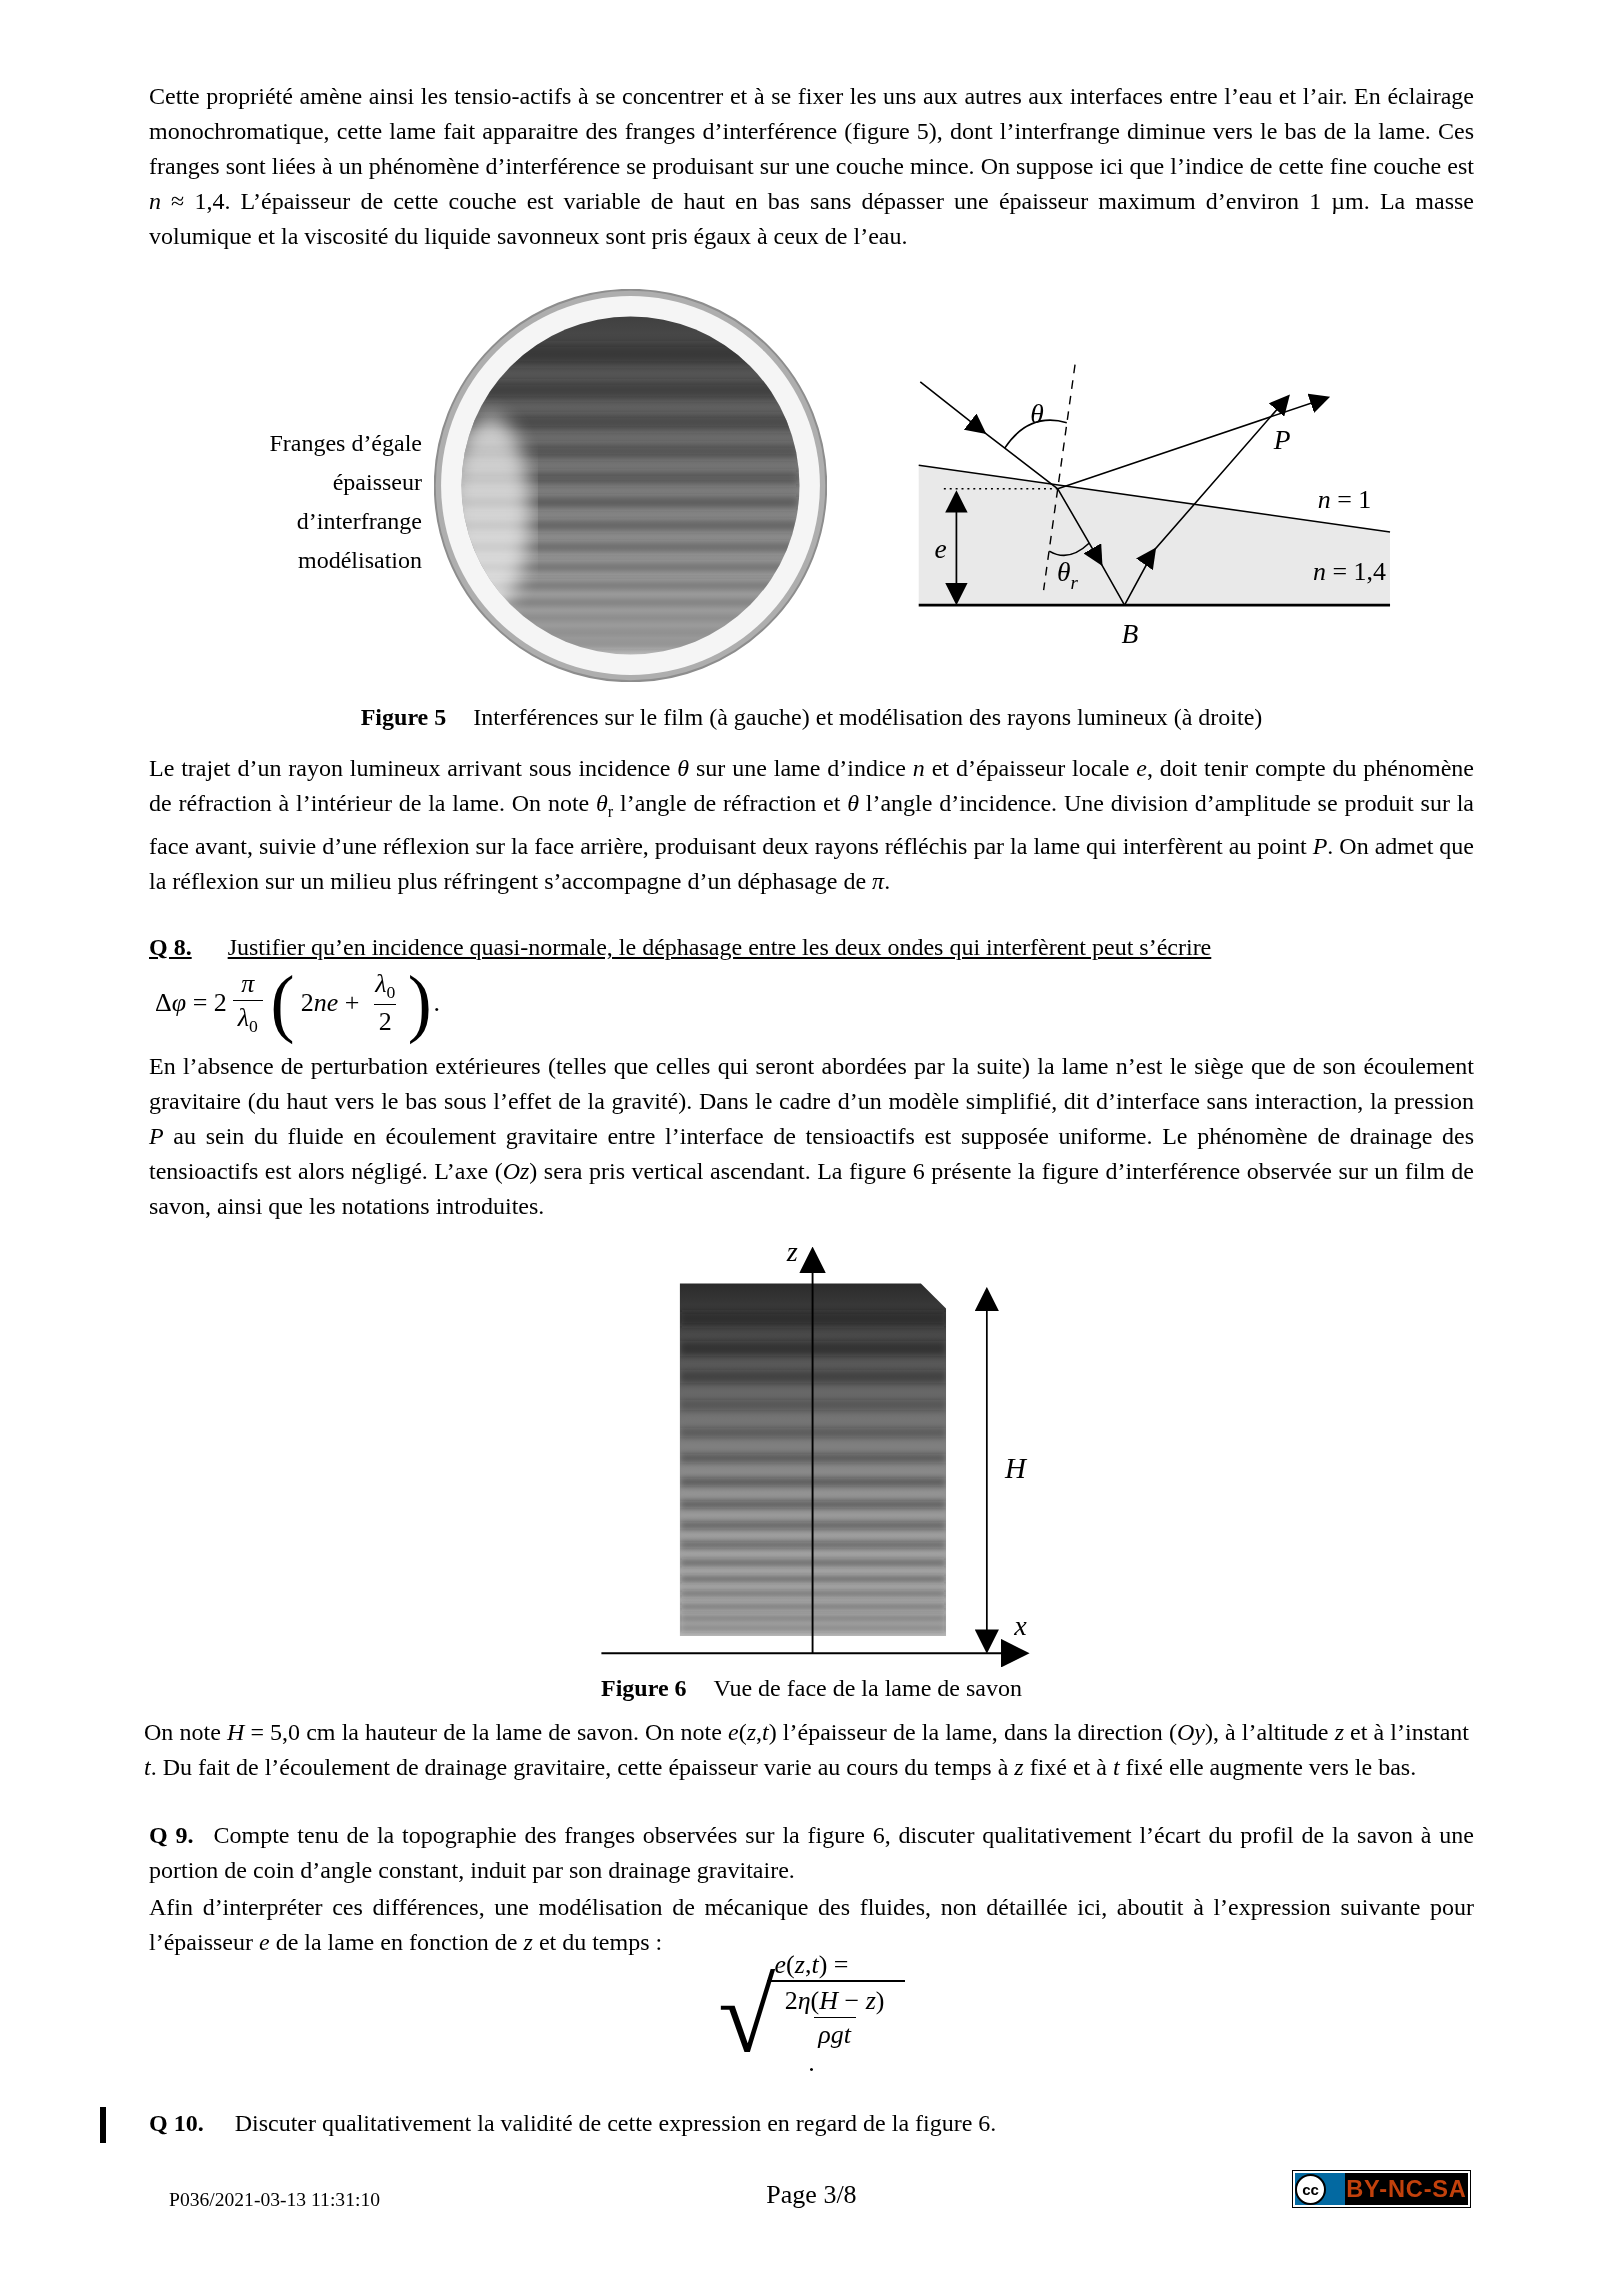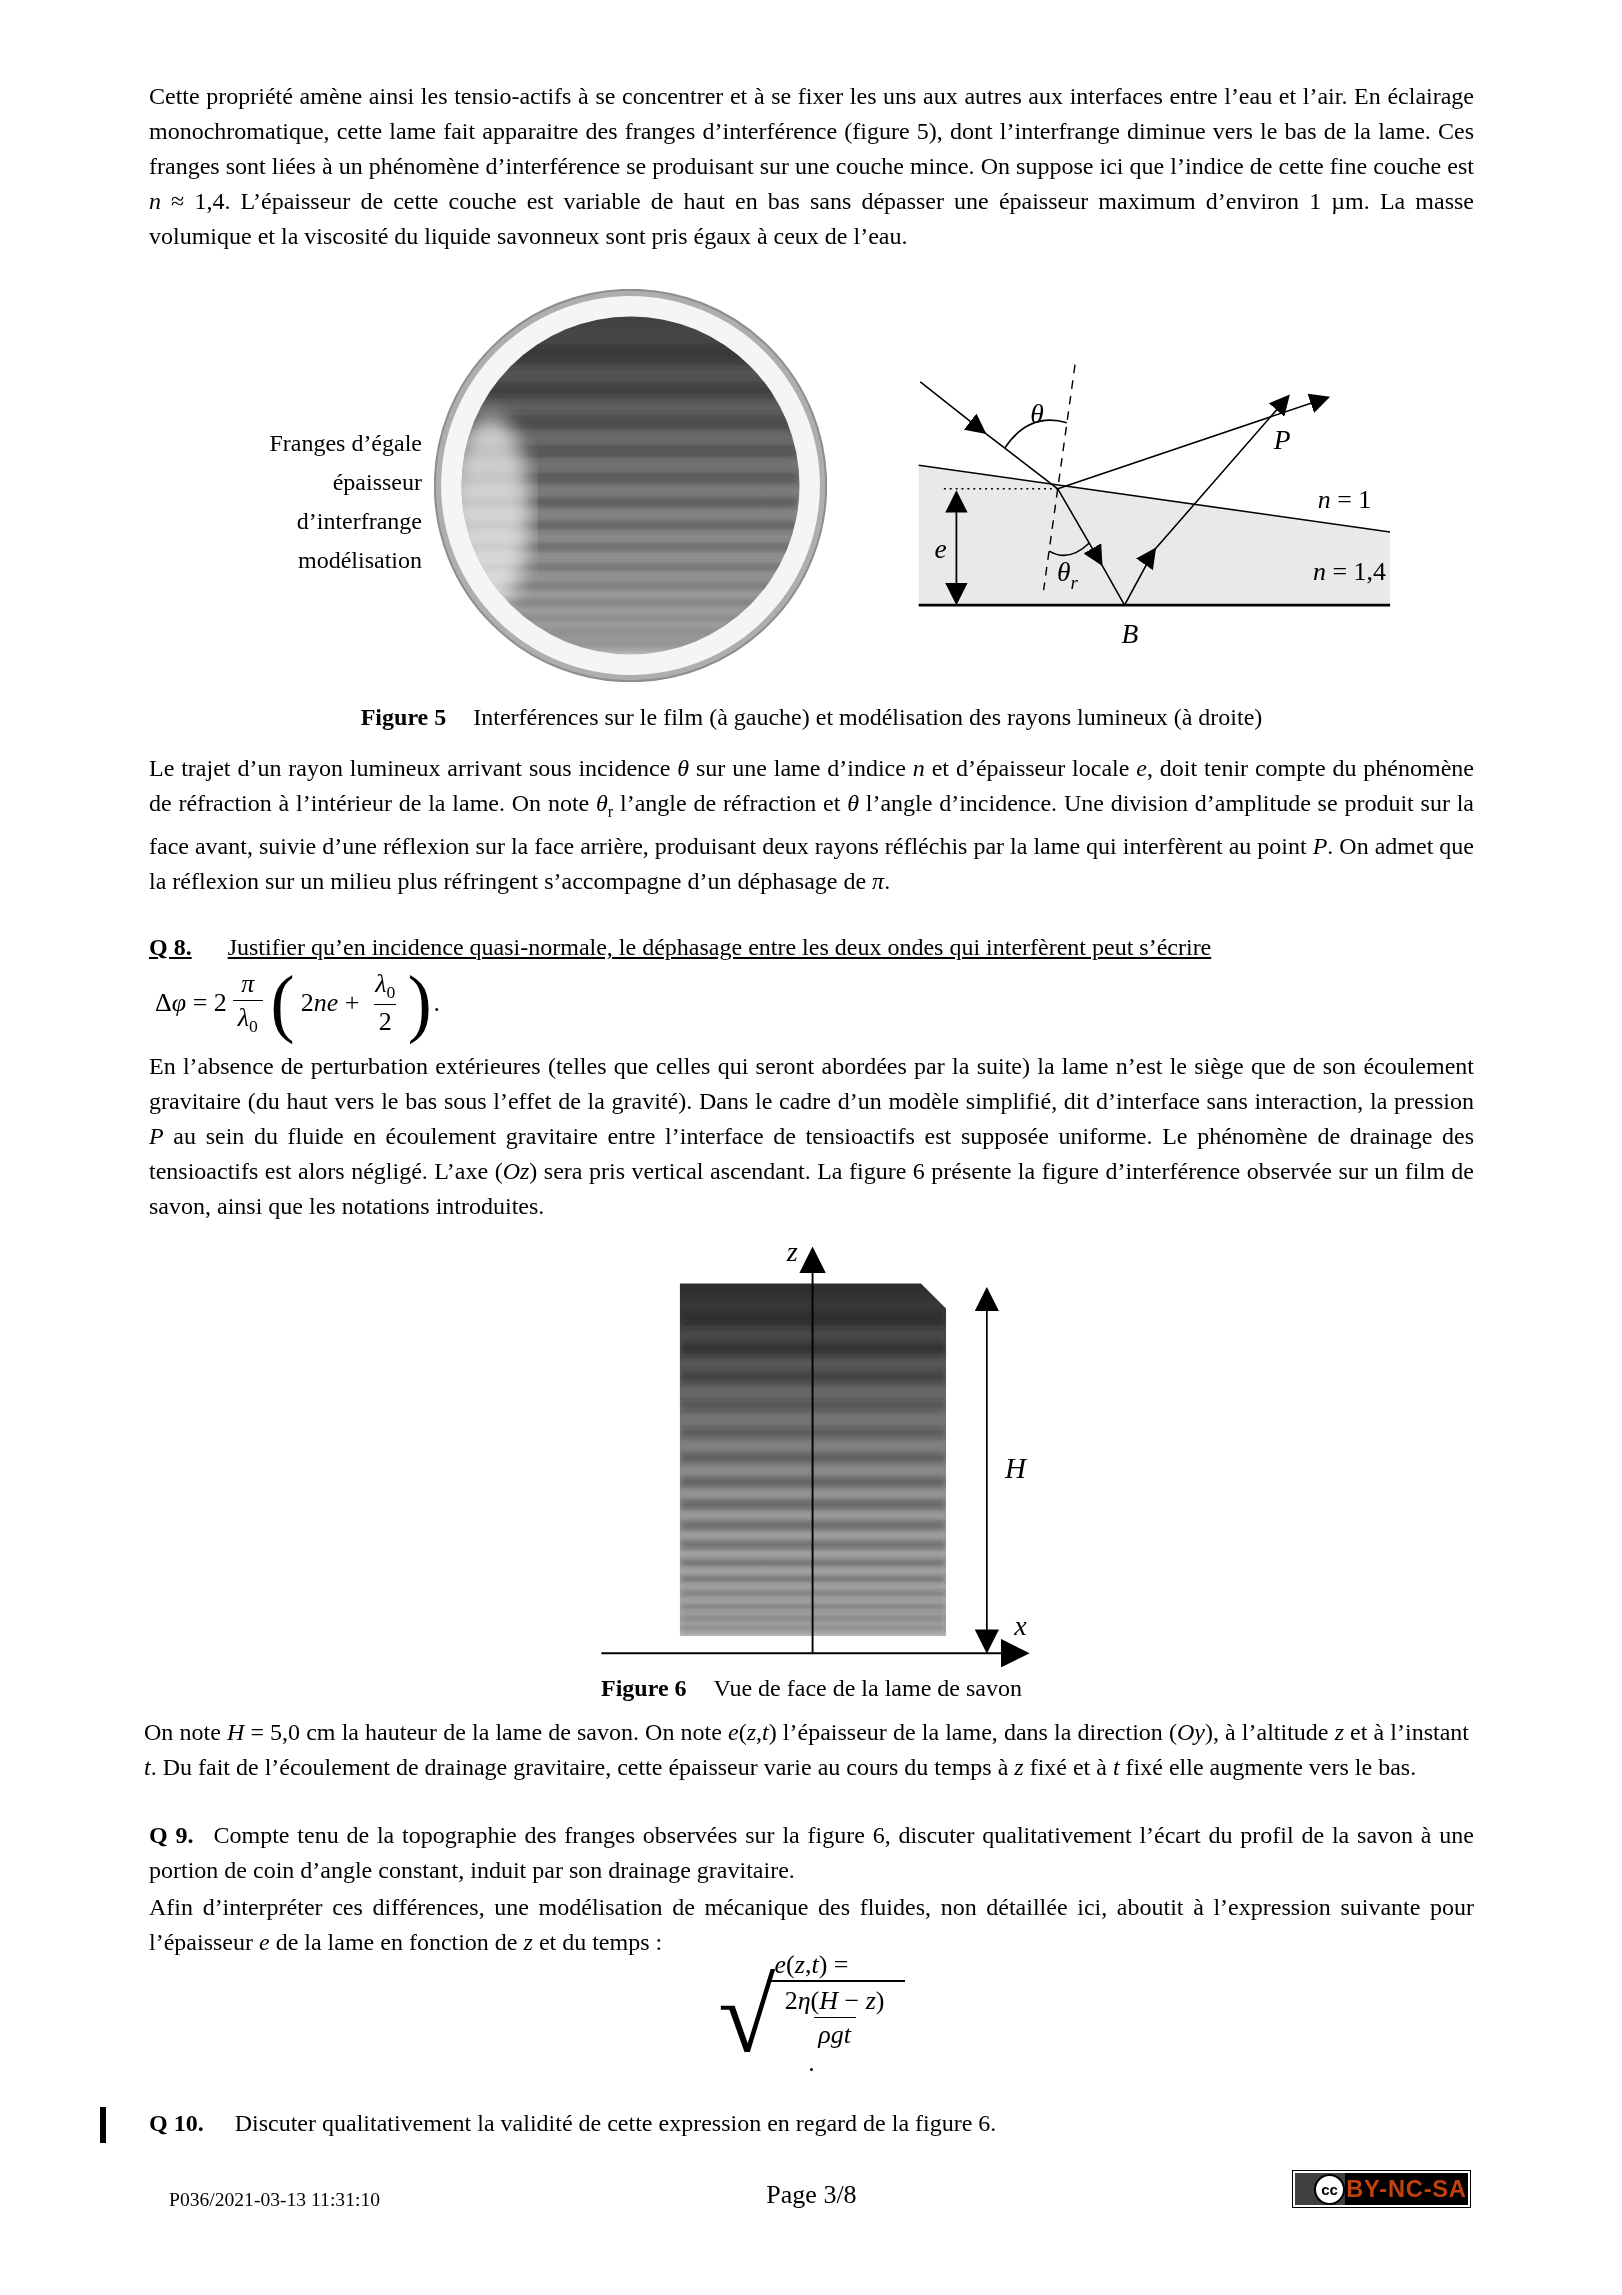--- a/index.html
+++ b/index.html
@@ -21,21 +21,21 @@
   .frac .num{padding:0 4.7px 2.4px 4.7px;line-height:1.05;}
   .frac .den{border-top:1.9px solid #000;padding:3.1px 4.7px 0 4.7px;line-height:1.05;}
   .paren{font-size:72px;font-weight:400;line-height:0;display:inline-block;transform:scaleY(1.05);margin:0 1.6px;}
   .sqrt{display:inline-flex;align-items:center;}
   .rad{font-size:104px;line-height:0;display:inline-block;transform:translateY(1.6px);}
   .radicand{border-top:2.5px solid #000;margin-left:-7.9px;padding:4.7px 9.4px 0 6.3px;display:inline-flex;align-items:center;}
   
   .footer-small{font-size:19.6px;margin-left:20px;}
   .pagenum{width:1325px;text-align:center;font-size:26px;}
   .ccbadge{width:177px;height:36px;background:#000;border:1.6px solid #000;display:flex;align-items:stretch;box-sizing:content-box;}
-  .cc-left{width:50px;background:#404040;display:flex;align-items:center;justify-content:flex-end;position:relative;border:2.4px solid #fff;border-right:none;}
+  .cc-left{width:50px;background:#0369a1;display:flex;align-items:center;justify-content:flex-start;position:relative;border:2.4px solid #fff;border-right:none;}
   .cc-circle{width:27px;height:27px;border-radius:50%;background:#fff;border:2.4px solid #000;display:flex;align-items:center;justify-content:center;
              font-family:"Liberation Sans",sans-serif;font-weight:bold;font-size:15px;color:#000;}
   .cc-right{flex:1;background:#000;border:2.4px solid #fff;border-left:none;display:flex;align-items:center;justify-content:center;
             font-family:"Liberation Sans",sans-serif;font-weight:bold;font-size:23.6px;color:#c2410c;letter-spacing:0.8px;}
   .changebar{width:5.5px;height:36px;background:#000;}
   svg text{font-family:"Liberation Serif","DejaVu Serif",serif;}
 </style>
 </head>
 <body>
 

